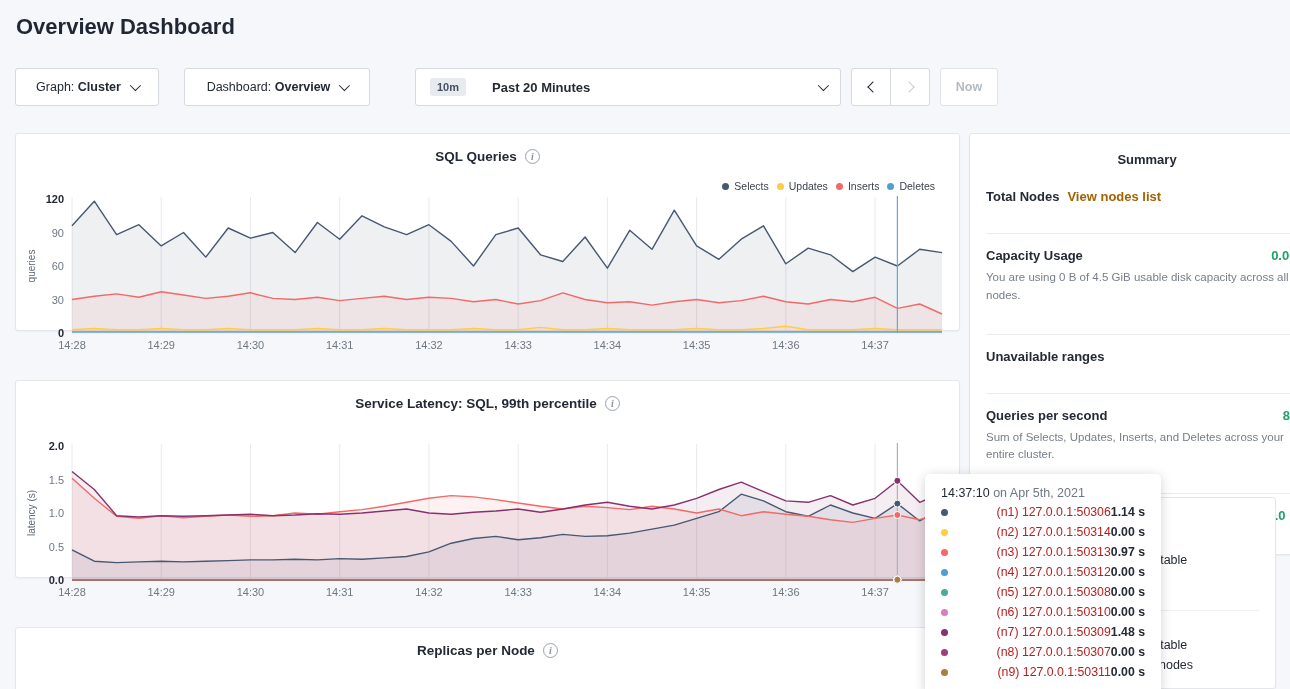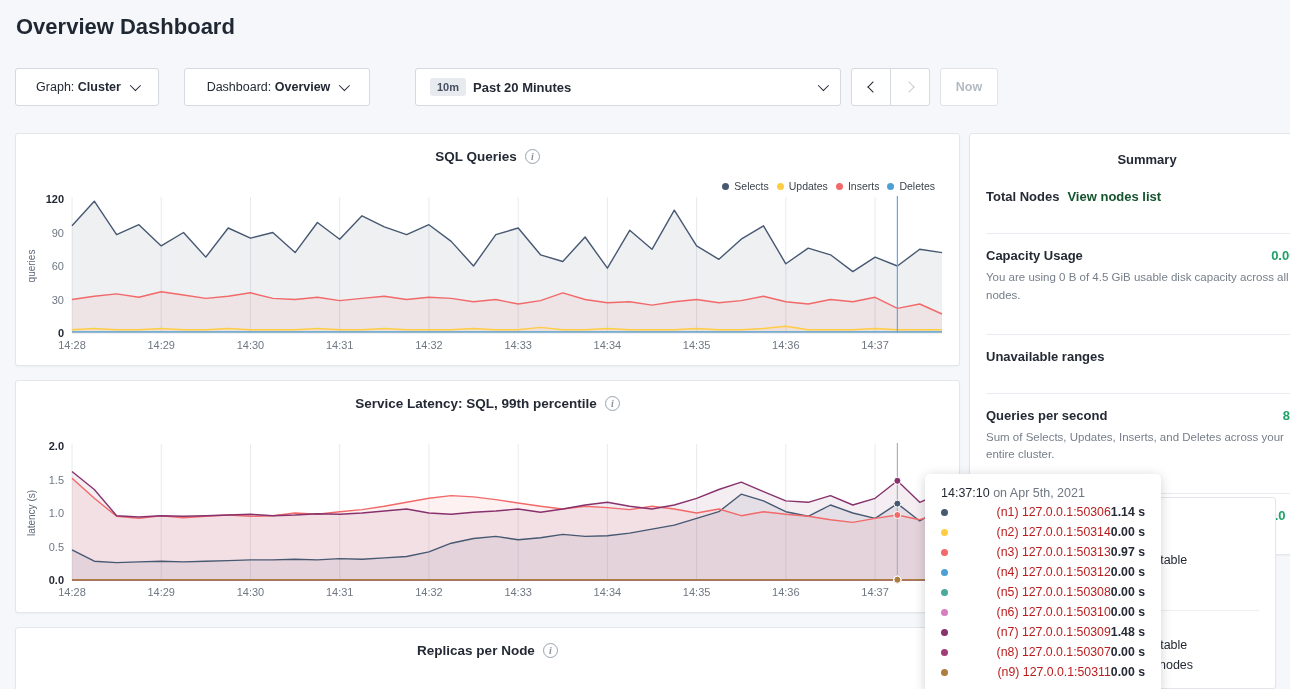--- a/index.html
+++ b/index.html
@@ -6,61 +6,61 @@
   .page{position:relative;width:1290px;height:689px;overflow:hidden;background:#f5f7fa;
         font-family:"Liberation Sans",sans-serif;color:#242a35;}
   .page-title{position:absolute;left:16px;top:14px;margin:0;font-size:22px;font-weight:700;color:#1f2733;}
 
   
   .btn{position:absolute;top:68px;height:38px;background:#fff;border:1px solid #d4dae0;border-radius:3px;
        display:flex;align-items:center;justify-content:center;font-size:12.5px;color:#242a35;
        box-sizing:border-box;cursor:pointer;}
   #graph-dd{left:15px;width:144px;gap:9px;}
   #dash-dd{left:184px;width:186px;gap:9px;}
-  #time-picker{left:415px;width:426px;justify-content:flex-start;padding:0 14px;gap:7px;}
+  #time-picker{left:415px;width:426px;justify-content:flex-start;padding:0 14px;gap:26px;}
   #prev-btn{left:851px;width:40px;border-radius:3px 0 0 3px;}
   #next-btn{left:890px;width:40px;border-radius:0 3px 3px 0;color:#c6ccd4;}
   #now-btn{left:940px;width:58px;color:#b3bac2;border-color:#e0e4e9;font-weight:700;}
   .dd-label{font-weight:400;}
   .dd-value{font-weight:700;}
   .chev{display:inline-block;width:7px;height:7px;border-right:1.6px solid currentColor;
         border-bottom:1.6px solid currentColor;}
   .chev.down{transform:rotate(45deg) translateY(-2px);}
   .chev.left{transform:rotate(135deg);margin-left:3px;}
   .chev.right{transform:rotate(-45deg);margin-right:3px;}
   .time-badge{background:#e7eaee;border-radius:3px;padding:3px 7px;font-size:11px;font-weight:700;color:#475060;}
   .time-value{font-size:13px;font-weight:700;}
   #time-picker .chev{margin-left:auto;}
 
   
   .card{background:#fff;border:1px solid #e3e7ec;border-radius:3px;box-shadow:0 1px 2px rgba(16,30,50,.04);
         box-sizing:border-box;}
   .charts-col{position:absolute;left:15px;top:133px;width:945px;height:556px;}
-  .chart-card{position:absolute;left:0;width:945px;height:233px;}
+  .chart-card{position:absolute;left:0;width:945px;height:198px;}
   #card-sql{top:0;}
   #card-latency{top:247px;}
   #card-replicas{top:494px;height:233px;}
   .chart-title-row{display:flex;justify-content:center;align-items:center;gap:8px;padding-top:15px;
                    font-size:13.5px;font-weight:700;color:#242a35;}
   .info-icon{width:15px;height:15px;border:1px solid #9aa2ad;border-radius:50%;color:#8a929c;font-size:10px;
              line-height:13px;text-align:center;font-family:"Liberation Serif",serif;font-style:italic;
              box-sizing:border-box;cursor:pointer;}
   .chart-legend{position:absolute;right:24px;top:46px;display:flex;gap:8px;align-items:center;}
   .legend-item{display:flex;align-items:center;gap:5px;font-size:10.5px;color:#3c434c;}
   .legend-dot{width:7px;height:7px;border-radius:50%;}
   svg.chart{position:absolute;left:8px;top:58px;width:929px;height:170px;display:block;}
 
   
   #summary-card{position:absolute;left:969px;top:133px;width:356px;padding:14px 16px 2px;}
   .sum-title{text-align:center;font-size:13px;font-weight:700;margin:4px 0 8px;}
   .sum-row{padding:14px 0 29px;border-bottom:1px solid #e8ebef;}
   .sum-row:last-child{border-bottom:none;}
   .sum-row-main{display:flex;align-items:baseline;}
   .sum-label{font-size:13px;font-weight:700;}
-  .sum-link{font-size:13px;font-weight:700;color:#14532d;margin-left:8px;cursor:pointer;text-decoration:none;}
+  .sum-link{font-size:13px;font-weight:700;color:#a16207;margin-left:8px;cursor:pointer;text-decoration:none;}
   .sum-value{margin-left:auto;font-size:13px;font-weight:700;color:#1fa167;}
   .sum-desc{font-size:11.5px;color:#767e89;line-height:1.55;margin-top:6px;}
 
   
   #events-card{position:absolute;left:969px;top:497px;width:307px;height:192px;overflow:hidden;}
   .event-text{position:absolute;font-size:12.5px;color:#242a35;white-space:nowrap;}
   #event-1{left:145px;top:55px;}
   #event-2{left:145px;top:140px;}
   #event-2-sub{left:189px;top:160px;}
   .event-divider{position:absolute;left:16px;right:16px;top:112px;height:1px;background:#edeff2;}

